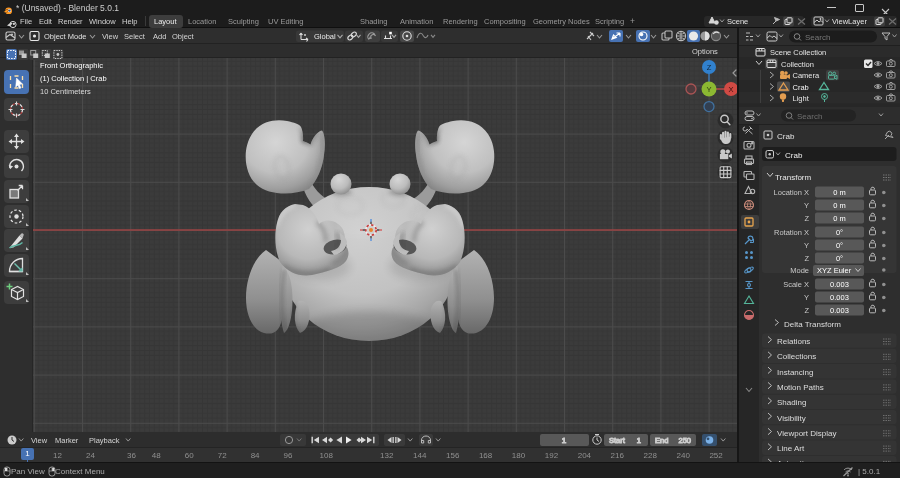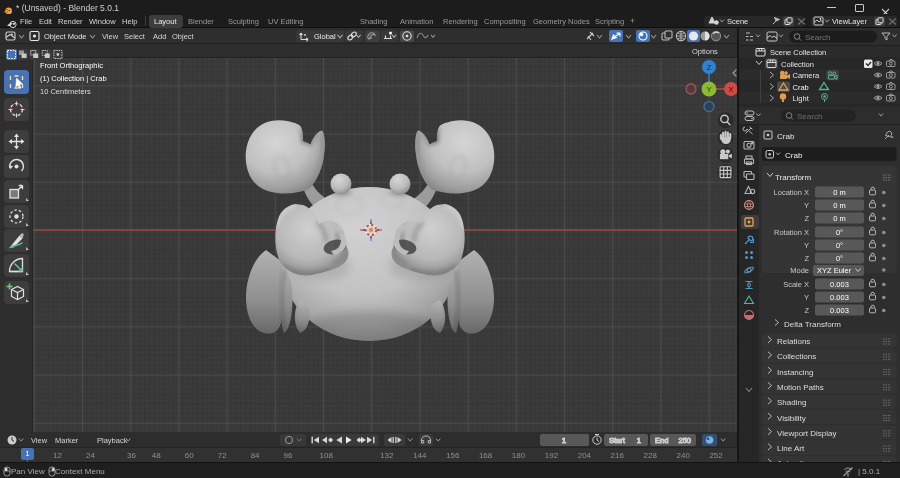--- a/index.html
+++ b/index.html
@@ -42,21 +42,21 @@
   </div>
   <div class="abs txt" style="left:20px;top:17.5px;font-size:7.5px;">File</div>
   <div class="abs txt" style="left:39px;top:17.5px;font-size:7.5px;">Edit</div>
   <div class="abs txt" style="left:58px;top:17.5px;font-size:7.5px;">Render</div>
   <div class="abs txt" style="left:89px;top:17.5px;font-size:7.5px;">Window</div>
   <div class="abs txt" style="left:122px;top:17.5px;font-size:7.5px;">Help</div>
   <div class="abs" style="left:145px;top:16px;width:1px;height:10px;background:#3a3a3a;"></div>
 
   <div class="abs" style="left:149px;top:14.5px;width:34px;height:13px;background:#3d3d3d;border-radius:3px;"></div>
   <div class="abs txt" style="left:154px;top:17.5px;font-size:7.5px;color:#ececec;">Layout</div>
-  <div class="abs txt dim" style="left:188px;top:17.5px;font-size:7.5px;">Blender</div>
+  <div class="abs txt dim" style="left:188px;top:17.5px;font-size:7.5px;">Location</div>
   <div class="abs txt dim" style="left:228px;top:17.5px;font-size:7.5px;">Sculpting</div>
   <div class="abs txt dim" style="left:268px;top:17.5px;font-size:7.5px;">UV Editing</div>
   <div class="abs txt dim" style="left:310px;top:17.5px;font-size:7.5px;margin-top:11px;">Texture Paint</div>
   <div class="abs txt dim" style="left:360px;top:17.5px;font-size:7.5px;">Shading</div>
   <div class="abs txt dim" style="left:400px;top:17.5px;font-size:7.5px;">Animation</div>
   <div class="abs txt dim" style="left:443px;top:17.5px;font-size:7.5px;">Rendering</div>
   <div class="abs txt dim" style="left:484px;top:17.5px;font-size:7.5px;">Compositing</div>
   <div class="abs txt dim" style="left:533px;top:17.5px;font-size:7.5px;">Geometry Nodes</div>
   <div class="abs txt dim" style="left:595px;top:17.5px;font-size:7.5px;">Scripting</div>
   <div class="abs txt dim" style="left:630px;top:16.5px;">+</div>
@@ -432,21 +432,21 @@
   </div>
 
   <div class="abs txt" style="left:40px;top:62px;font-size:7.5px;color:#ffffff;">Front Orthographic</div>
   <div class="abs txt" style="left:40px;top:75px;font-size:7.5px;color:#ffffff;">(1) Collection | Crab</div>
   <div class="abs txt" style="left:40px;top:88px;font-size:7.5px;color:#dadada;">10 Centimeters</div>
 
   <div class="abs" style="left:0;top:432px;width:737px;height:16px;background:#2d2d2d;border-bottom:1px solid #242424;box-sizing:border-box;"></div>
   <div class="abs" id="ruler" style="left:0;top:448px;width:737px;height:14px;background:#313131;"></div>
   <div class="abs txt" style="left:31px;top:436.5px;font-size:7.5px;">View</div>
   <div class="abs txt" style="left:55px;top:436.5px;font-size:7.5px;">Marker</div>
-  <div class="abs txt" style="left:89px;top:436.5px;font-size:7.5px;margin-left:8px;">Playback</div>
+  <div class="abs txt" style="left:89px;top:436.5px;font-size:7.5px;">Playback</div>
   <div class="abs" style="left:0;top:432px;width:737px;height:16px;">
     <svg width="737" height="16" viewBox="0 0 737 16">
       <g fill="none" stroke="#ccc" stroke-width="1">
         <circle cx="12" cy="8" r="4.5" fill="#ccc" stroke="none"></circle>
         <path d="M12,5 V8 L14,9.5" stroke="#2d2d2d"></path>
         <path d="M19,6.5 l2.2,2.6 l2.2,-2.6" stroke="#999"></path>
         <path d="M126,6.5 l2.2,2.6 l2.2,-2.6" stroke="#999"></path>
         <rect x="280" y="2" width="26" height="12" rx="2" fill="#383838" stroke="none"></rect>
         <circle cx="289" cy="8" r="3.6" stroke="#9a9a9a"></circle>
         <path d="M297,6.5 l2.2,2.6 l2.2,-2.6" stroke="#777"></path>

